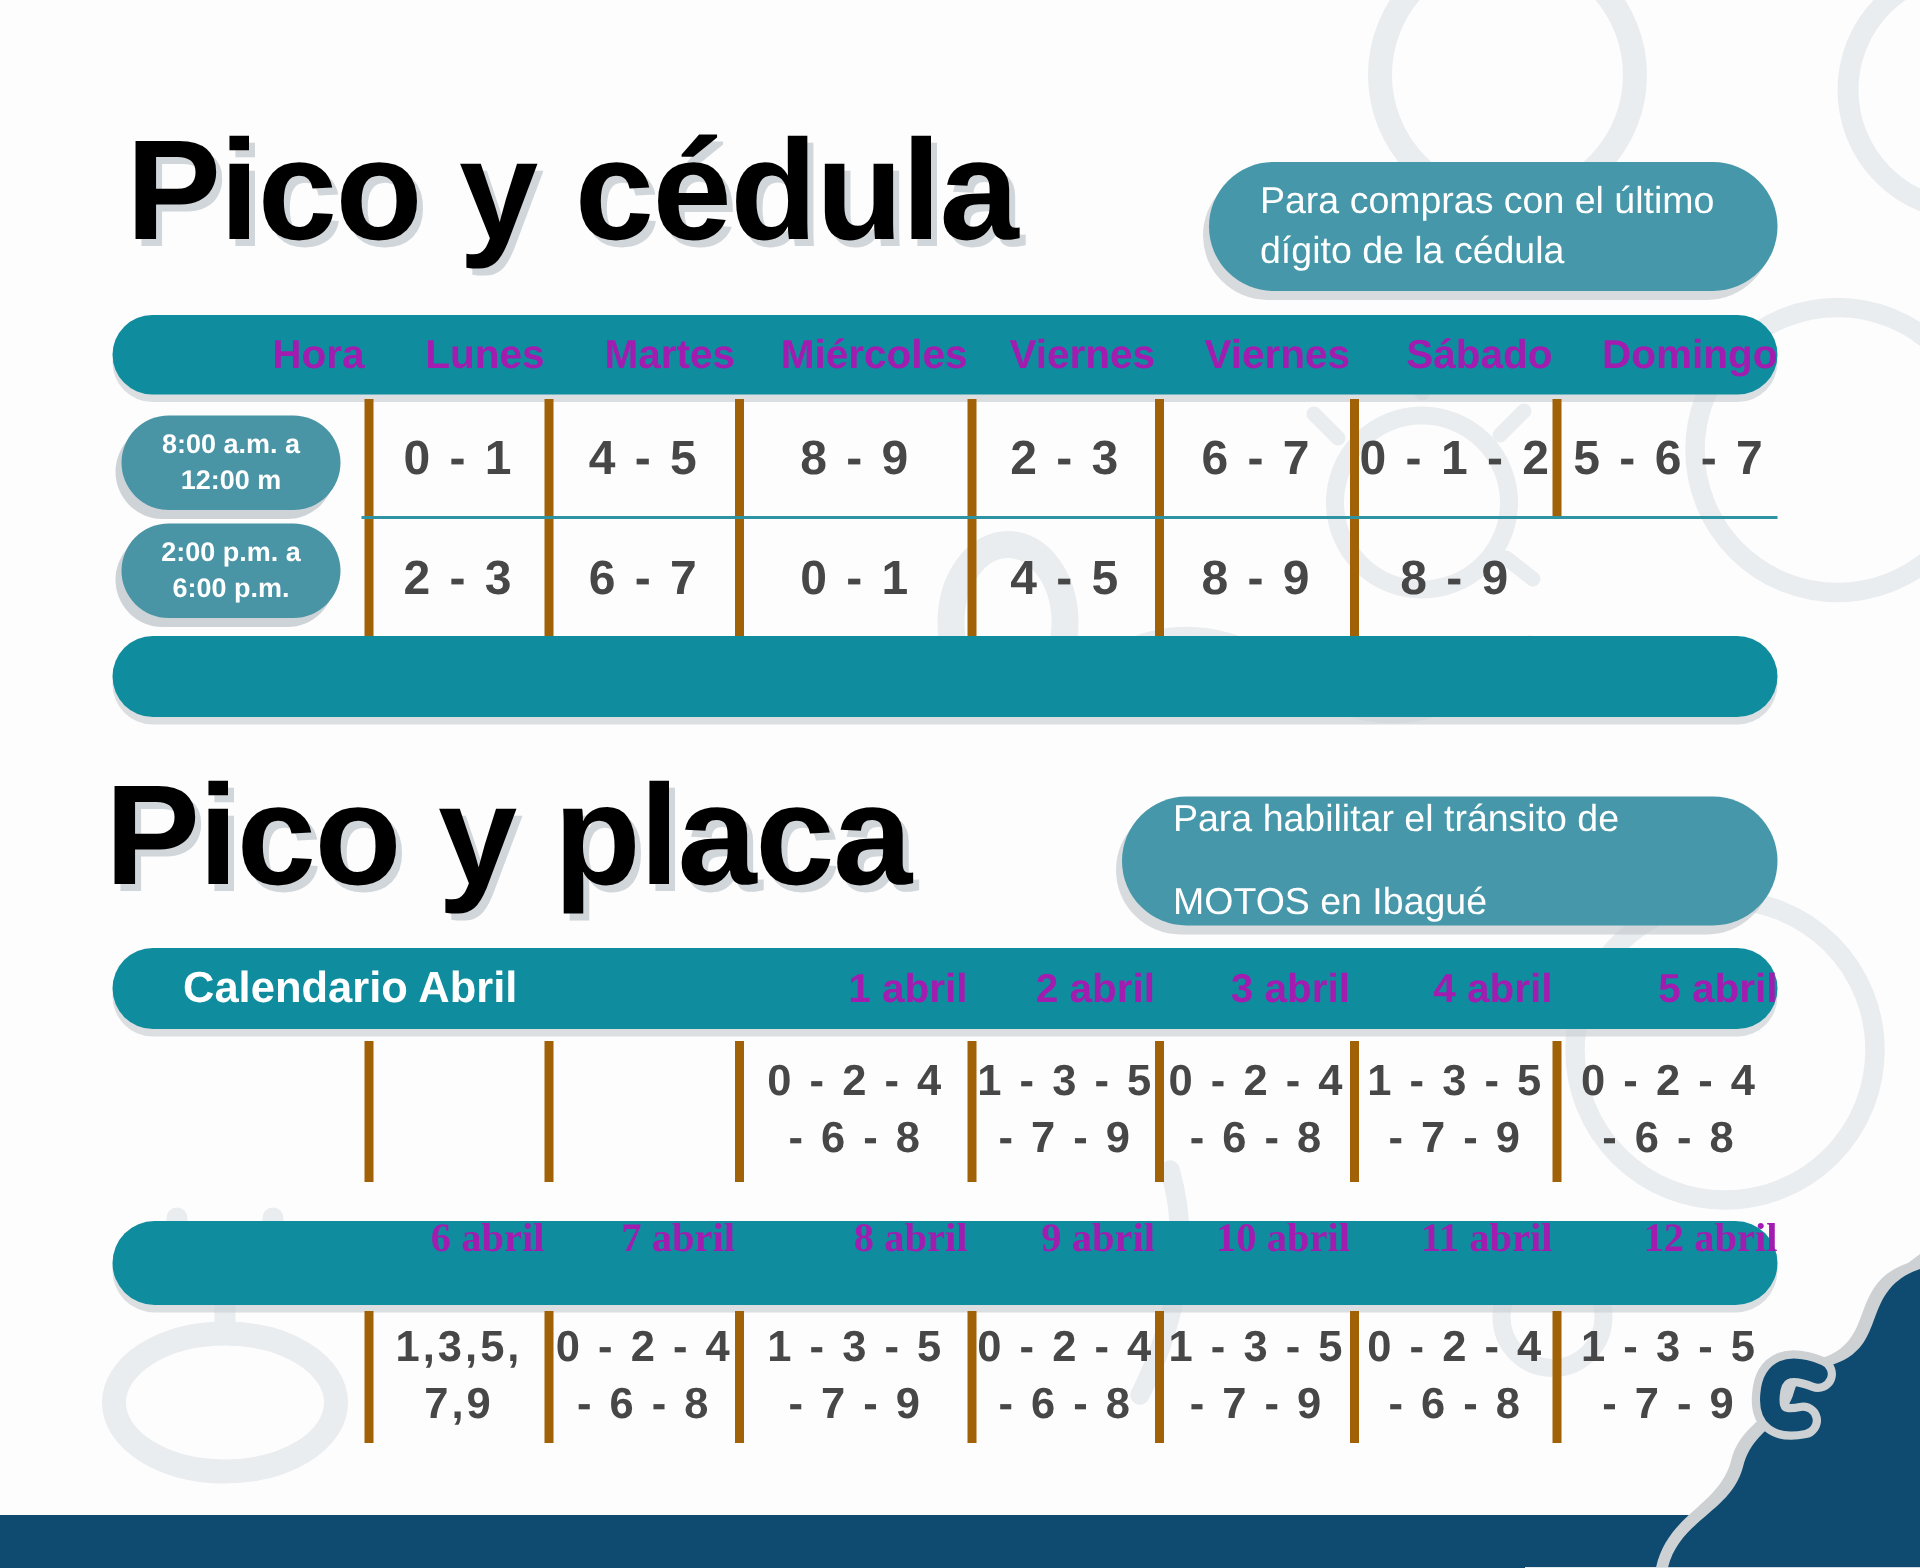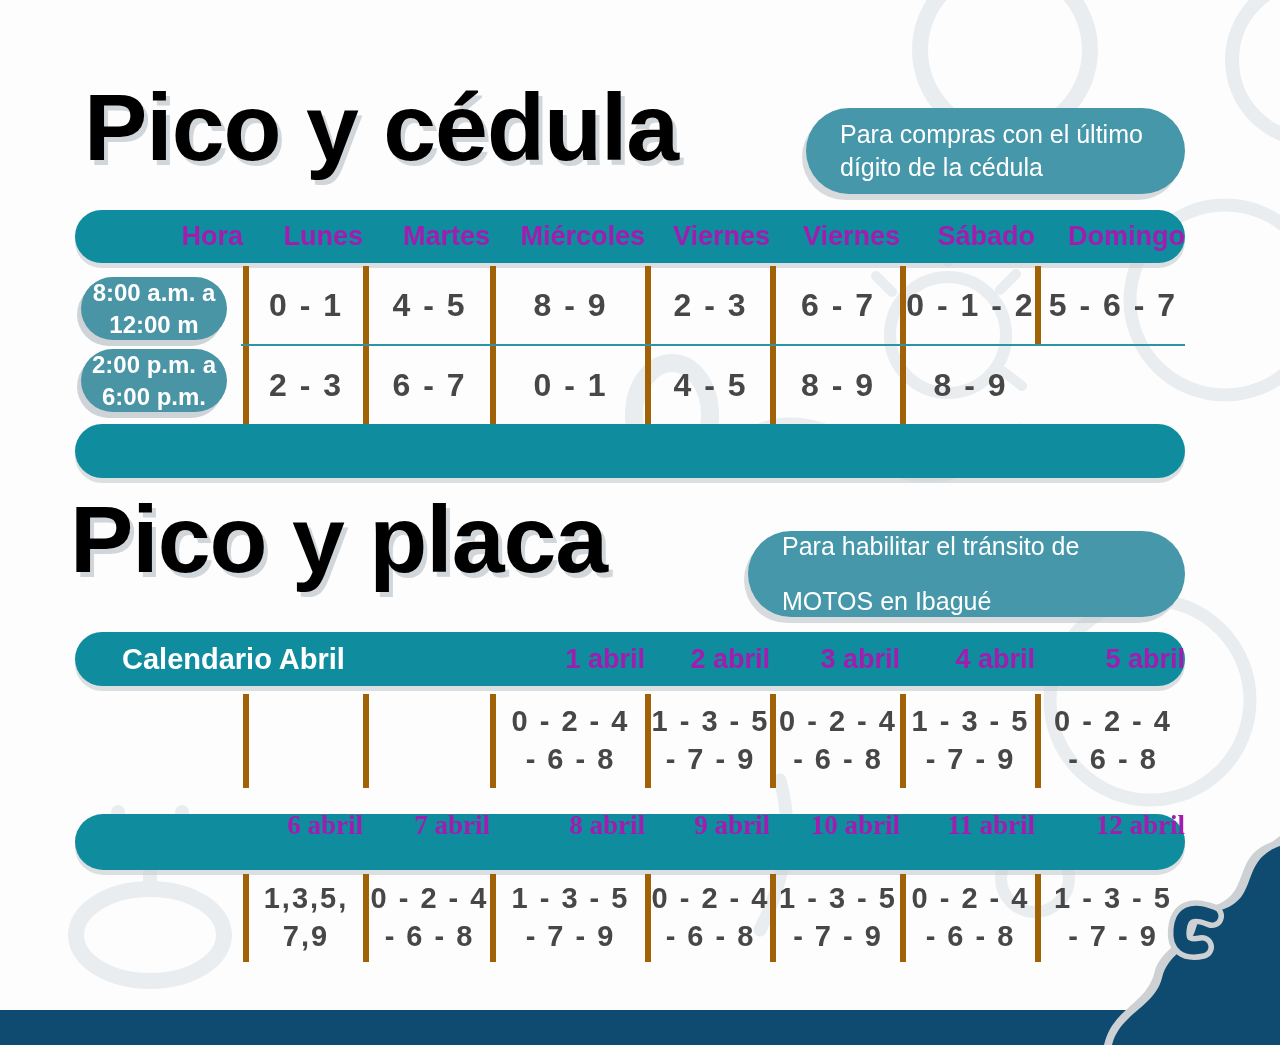--- a/index.html
+++ b/index.html
@@ -33,21 +33,21 @@
   .vrow .cell{
     display:flex;flex-direction:column;align-items:center;justify-content:center;
     height:100%;text-align:center;
   }
   .vrow .cell.bl{border-left:6px solid #a16207;}
   .num{color:#474747;font-weight:bold;font-size:32px;letter-spacing:2px;}
   .cal .num{font-size:29px;line-height:1.3;letter-spacing:2px;}
   .hline{position:absolute;z-index:2;background:#2e93a3;height:2px;}
   .pill{
     position:absolute;left:81px;width:146px;z-index:3;background:#4994a5;
-    border-radius:32px;color:#fff;font-weight:bold;font-size:24px;line-height:1.3;
+    border-radius:32px;color:#fff;font-weight:bold;font-size:18px;line-height:1.3;
     display:flex;flex-direction:column;align-items:center;justify-content:center;
     box-shadow:-4px 6px 0 rgba(185,193,198,.7);text-align:center;
   }
   .cal-label{
     color:#fff;font-weight:bold;font-size:29px;text-align:left;padding-left:32px;
     grid-column:1 / 4;
   }
   .bottom-bar{position:absolute;left:0;top:1010px;width:1280px;height:35px;background:#0f4a70;z-index:3;}
   .splash{position:absolute;right:0;top:828px;z-index:3;}
 </style>
@@ -147,21 +147,21 @@
     <span>8:00 a.m. a</span>
     <span>12:00 m</span>
   </div>
   <div class="pill" style="top:349px;height:63px;">
     <span>2:00 p.m. a</span>
     <span>6:00 p.m.</span>
   </div>
 
   <div class="bar" style="top:424px;height:54px;border-radius:27px;"></div>
 
-  <div class="title" style="left:70px;top:492px;">Pico y placa</div>
+  <div class="title" style="left:70px;top:510px;">Pico y placa</div>
 
   <div class="note" style="left:748px;top:531px;width:437px;height:86px;gap:22px;">
     <span>Para habilitar el tránsito de</span>
     <span>MOTOS  en Ibagué</span>
   </div>
 
   <div class="bar" style="top:632px;height:54px;border-radius:27px;"></div>
   <div class="grid8" style="top:632px;height:54px;">
     <div class="hcell cal-label">Calendario Abril</div>
     <div class="hcell">1 abril</div>

